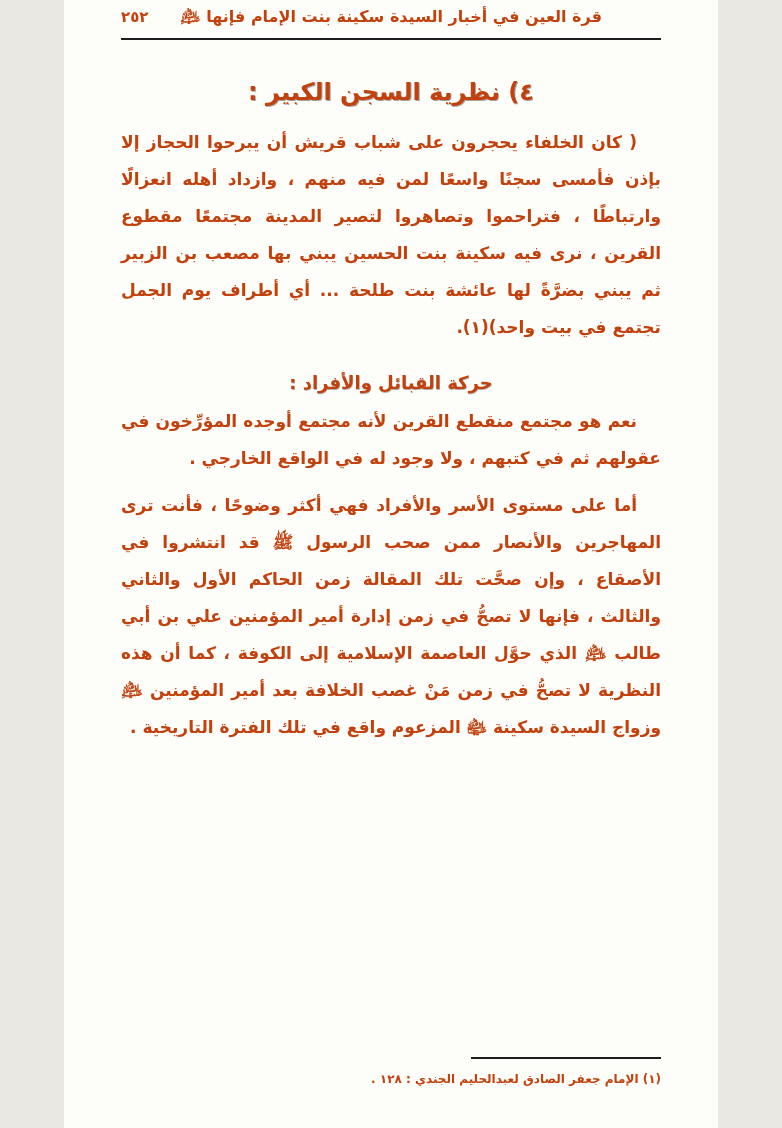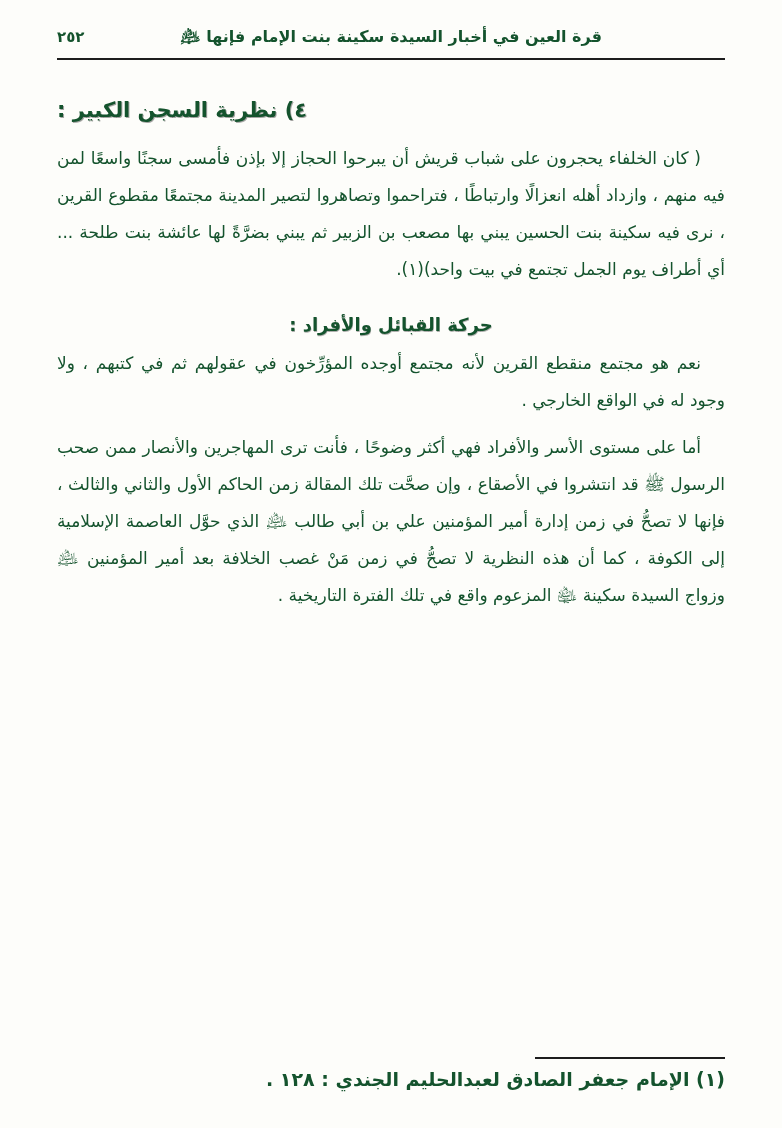--- a/index.html
+++ b/index.html
@@ -2,28 +2,28 @@
 <html lang="ar" dir="rtl"><head>
 <meta charset="utf-8">
 <style>
   html, body {
     margin: 0;
     padding: 0;
     background: #e9e7e2;
   }
   .page {
     position: relative;
-    width: 782px;
+    width: 654px;
     height: 1128px;
     margin: 0 auto;
     background: #fdfdfa;
     box-sizing: border-box;
-    padding: 20px 57px 0 57px;
+    padding: 0 57px 0 57px;
     direction: rtl;
-    color: #14532d;
+    color: #c2410c;
     font-family: "DejaVu Sans", sans-serif;
     overflow: hidden;
   }
   
   .page-header {
     position: relative;
     height: 34px;
   }
   .header-title {
     display: block;
@@ -42,56 +42,56 @@
     line-height: 34px;
   }
   .header-rule {
     border: none;
     border-top: 2px solid #1d1d1d;
     margin: 4px 0 0 0;
   }
   
   .section-heading {
     margin: 38px 0 18px 0;
-    font-size: 21px;
+    font-size: 24px;
     font-weight: bold;
     text-shadow: 1px 1px 0 rgba(0,0,0,0.35);
-    text-align: left;
+    text-align: center;
   }
   .sub-heading {
     margin: 26px 0 10px 0;
     font-size: 18px;
     font-weight: bold;
     text-shadow: 0.5px 0.5px 0 rgba(0,0,0,0.3);
     text-align: center;
   }
   .body-paragraph {
     margin: 10px 0;
     font-size: 17px;
-    font-weight: 400;
+    font-weight: 700;
     line-height: 37px;
     text-align: justify;
     text-indent: 24px;
   }
   
   .footnote-area {
     position: absolute;
     right: 57px;
     left: 57px;
     bottom: 38px;
   }
   .footnote-rule {
     width: 190px;
     border: none;
     border-top: 2px solid #1d1d1d;
     margin: 0 0 9px 0;
   }
   .footnote-text {
     margin: 0;
-    font-size: 19px;
+    font-size: 12px;
     font-weight: bold;
     text-align: right;
     line-height: 22px;
   }
 </style>
 </head>
 <body>
 
 <div class="page">
 

